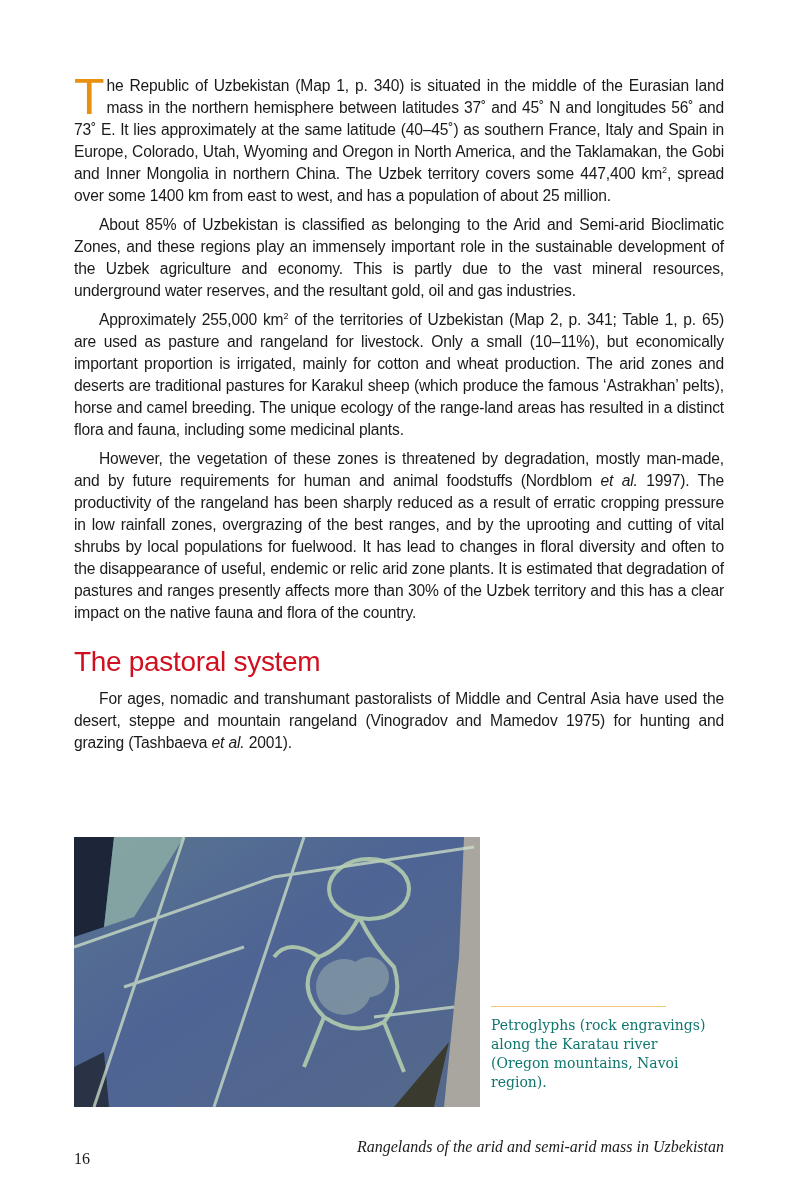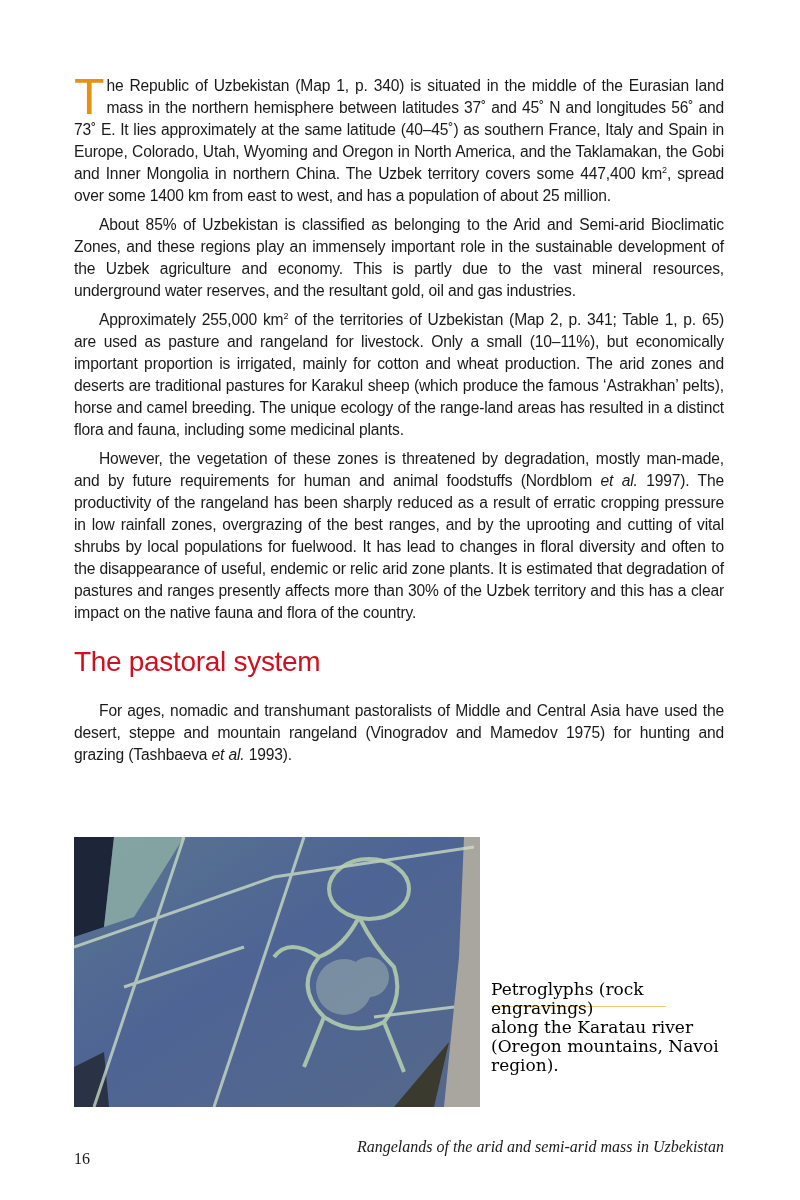--- a/index.html
+++ b/index.html
@@ -23,35 +23,35 @@
     font-size: 50px;
     line-height: 42px;
     margin: 1px 2px 0 0;
     padding: 0;
   }
   .heading {
     font-family: "Liberation Sans", sans-serif;
     color: #d01020;
     font-size: 28px;
     font-weight: normal;
-    margin: 22px 0 22px 0;
+    margin: 22px 0 10px 0;
     letter-spacing: -0.3px;
   }
   sup { font-size: 9px; line-height: 0; }
   .photo {
     position: absolute; left: 74px; top: 837px; width: 406px; height: 270px;
     overflow: hidden;
   }
   .caption-rule {
     position: absolute; left: 491px; top: 1006px; width: 175px; height: 1px;
     background: #f0c878;
   }
   .caption {
-    position: absolute; left: 491px; top: 980px; width: 230px;
-    font-family: "DejaVu Serif", serif; font-size: 17px; line-height: 19px; color: #000000;
+    position: absolute; left: 491px; top: 1016px; width: 230px;
+    font-family: "DejaVu Serif", serif; font-size: 14px; line-height: 19px; color: #0f766e;
   }
   .footer {
     position: absolute; top: 1138px; left: 74px; width: 650px;
     font-family: "Liberation Serif", serif; font-size: 16px; color: #1a1a1a;
   }
   .page-num { position: absolute; left: 0; top: 12px; }
   .running-title { position: absolute; right: 0; top: 0; font-style: italic; }
 </style>
 </head>
 <body>
@@ -64,21 +64,21 @@
     <span>About 85% of Uzbekistan is classified as belonging to the Arid and Semi-arid Bioclimatic Zones, and these regions play an immensely important role in the sustainable development of the Uzbek agriculture and economy. This is partly due to the vast mineral resources, underground water reserves, and the resultant gold, oil and gas industries.</span>
   </p>
   <p class="para">
     <span>Approximately 255,000 km</span><sup>2</sup><span> of the territories of Uzbekistan (Map 2, p. 341; Table 1, p. 65) are used as pasture and rangeland for livestock. Only a small (10–11%), but economically important proportion is irrigated, mainly for cotton and wheat production. The arid zones and deserts are traditional pastures for Karakul sheep (which produce the famous ‘Astrakhan’ pelts), horse and camel breeding. The unique ecology of the range-land areas has resulted in a distinct flora and fauna, including some medicinal plants.</span>
   </p>
   <p class="para">
     <span>However, the vegetation of these zones is threatened by degradation, mostly man-made, and by future requirements for human and animal foodstuffs (Nordblom </span><i>et al.</i><span> 1997). The productivity of the rangeland has been sharply reduced as a result of erratic cropping pressure in low rainfall zones, overgrazing of the best ranges, and by the uprooting and cutting of vital shrubs by local populations for fuelwood. It has lead to changes in floral diversity and often to the disappearance of useful, endemic or relic arid zone plants. It is estimated that degradation of pastures and ranges presently affects more than 30% of the Uzbek territory and this has a clear impact on the native fauna and flora of the country.</span>
   </p>
   <h2 class="heading">The pastoral system</h2>
   <p class="para">
-    <span>For ages, nomadic and transhumant pastoralists of Middle and Central Asia have used the desert, steppe and mountain rangeland (Vinogradov and Mamedov 1975) for hunting and grazing (Tashbaeva </span><i>et al.</i><span> 1993).</span>
+    <span>For ages, nomadic and transhumant pastoralists of Middle and Central Asia have used the desert, steppe and mountain rangeland (Vinogradov and Mamedov 1975) for hunting and grazing (Tashbaeva </span><i>et al.</i><span> 2001).</span>
   </p>
 </div>
 
 <div class="photo" aria-label="Petroglyph rock engraving photo">
   <svg width="406" height="270" viewBox="0 0 406 270" xmlns="http://www.w3.org/2000/svg">
     <defs>
       <linearGradient id="rock" x1="0" y1="0" x2="1" y2="1">
         <stop offset="0" stop-color="#5a7590"></stop>
         <stop offset="0.45" stop-color="#4e6494"></stop>
         <stop offset="1" stop-color="#55698a"></stop>

